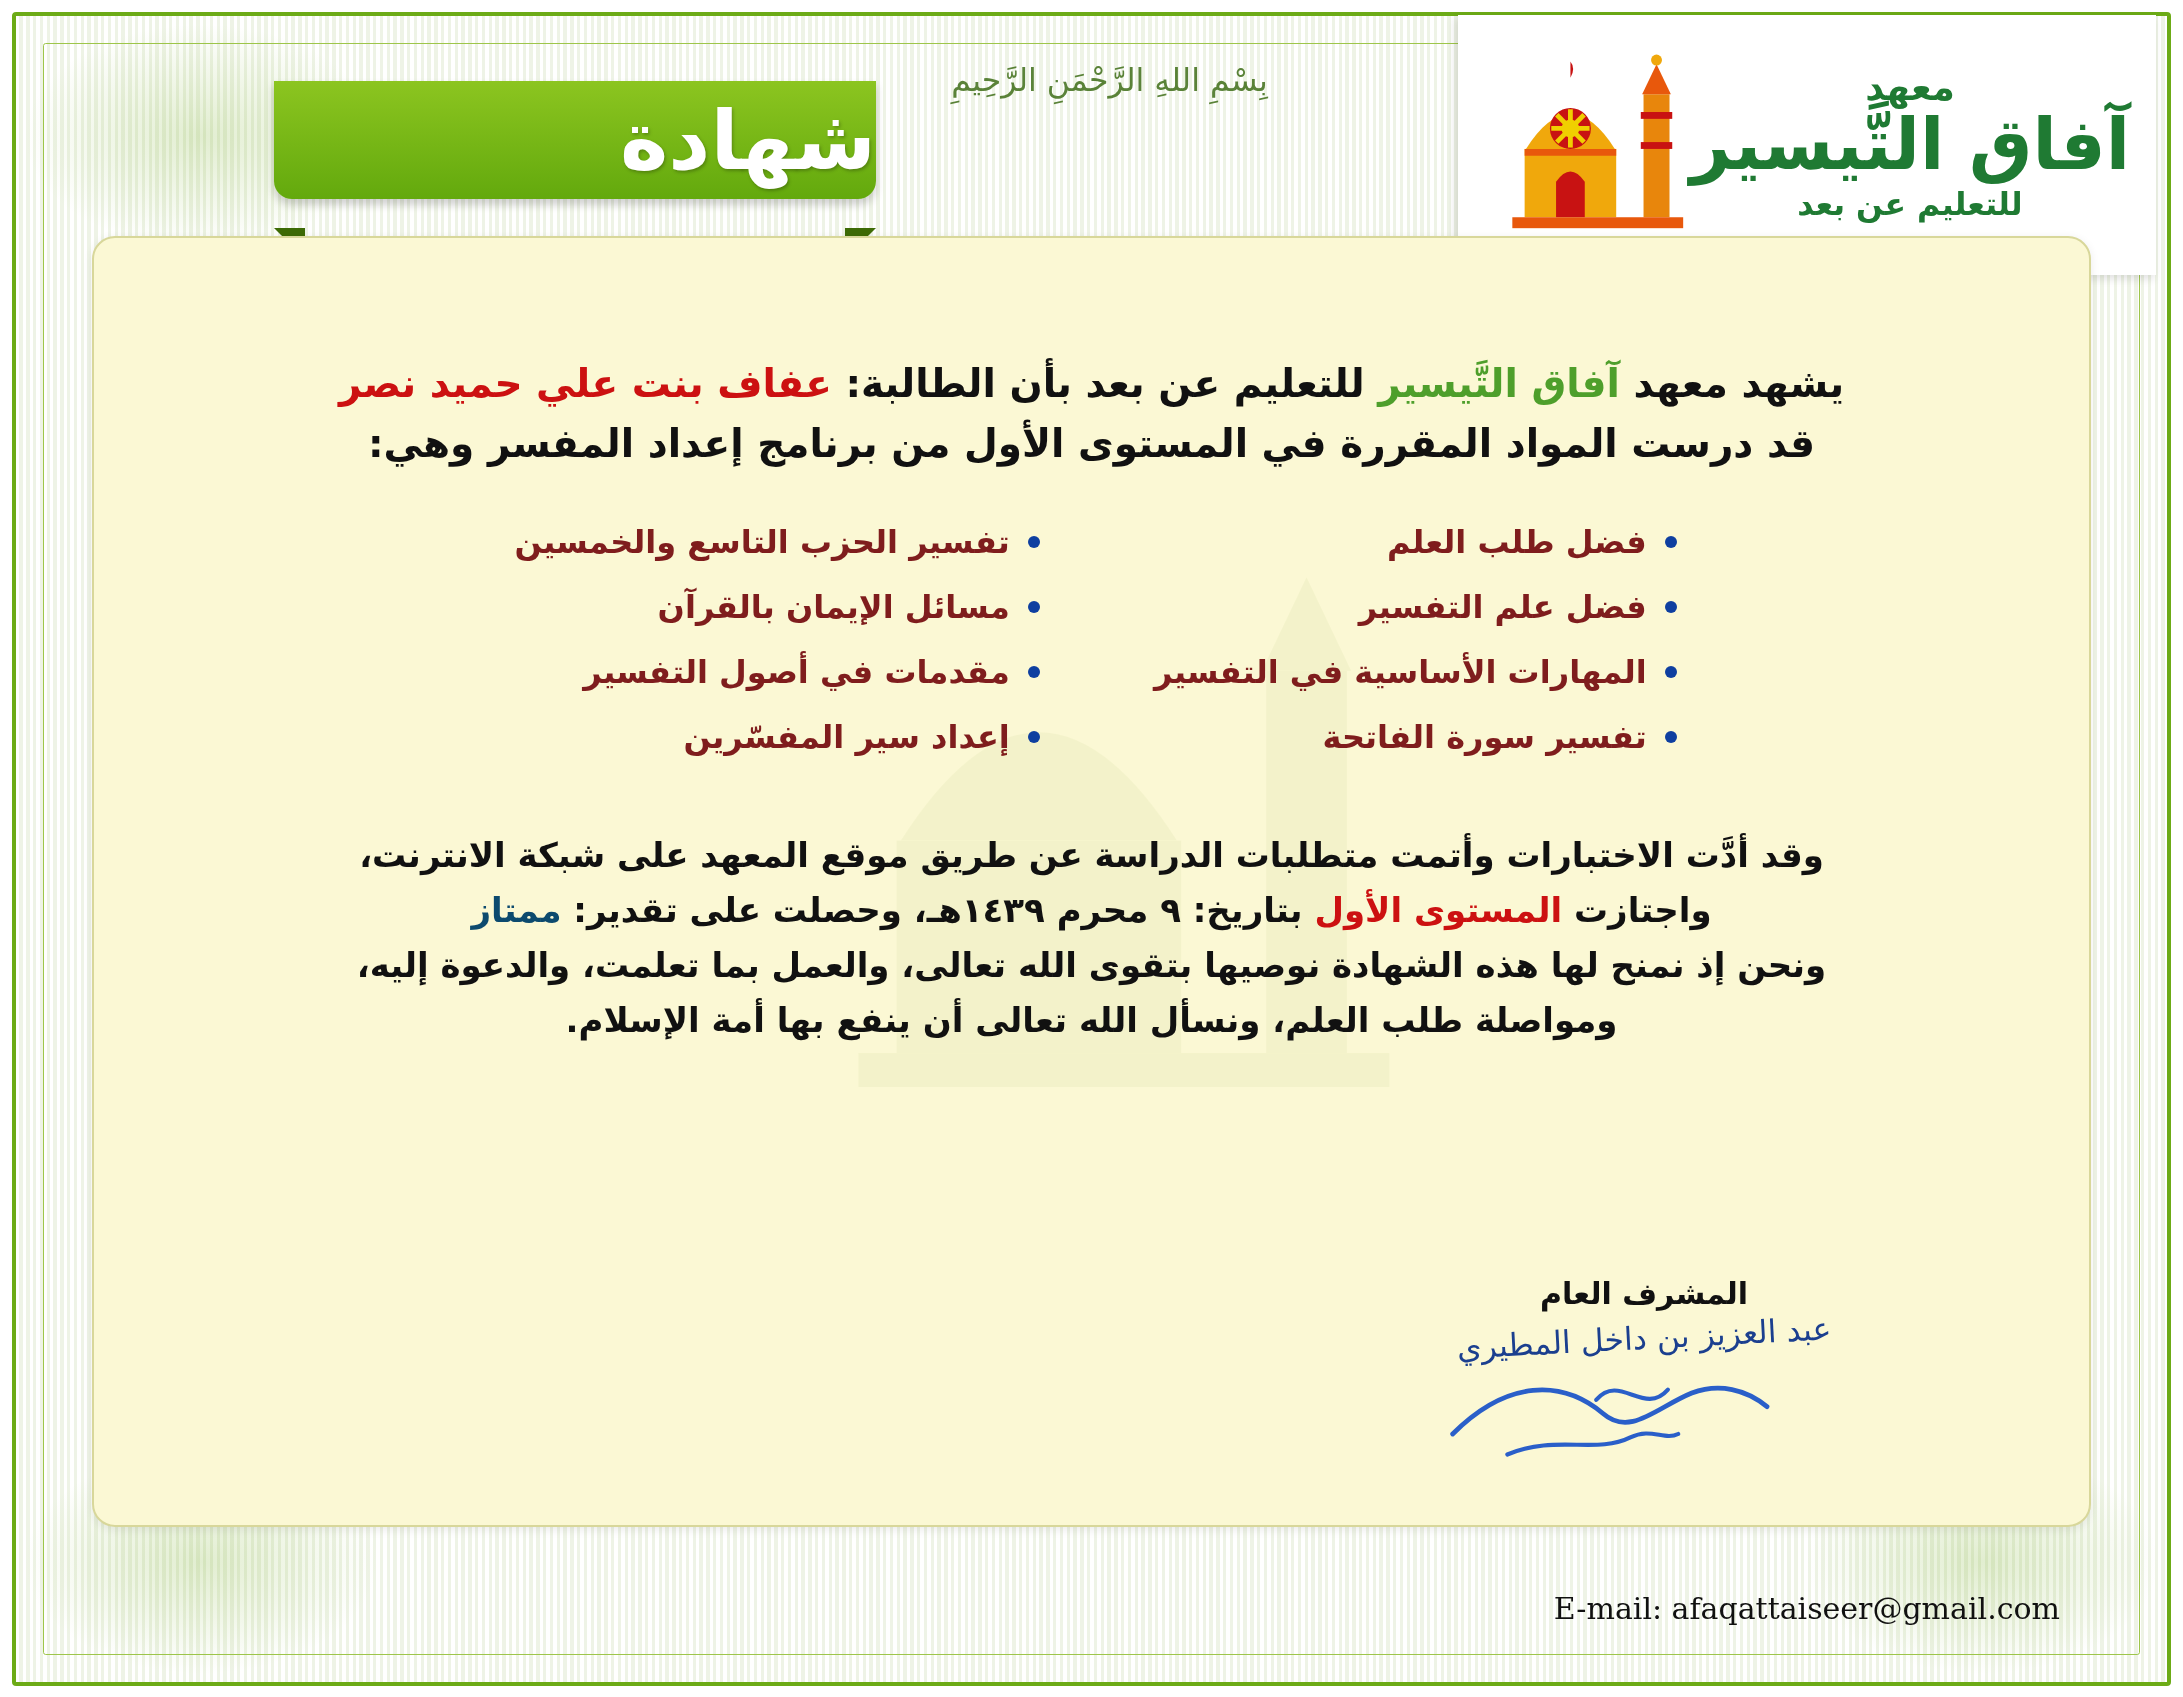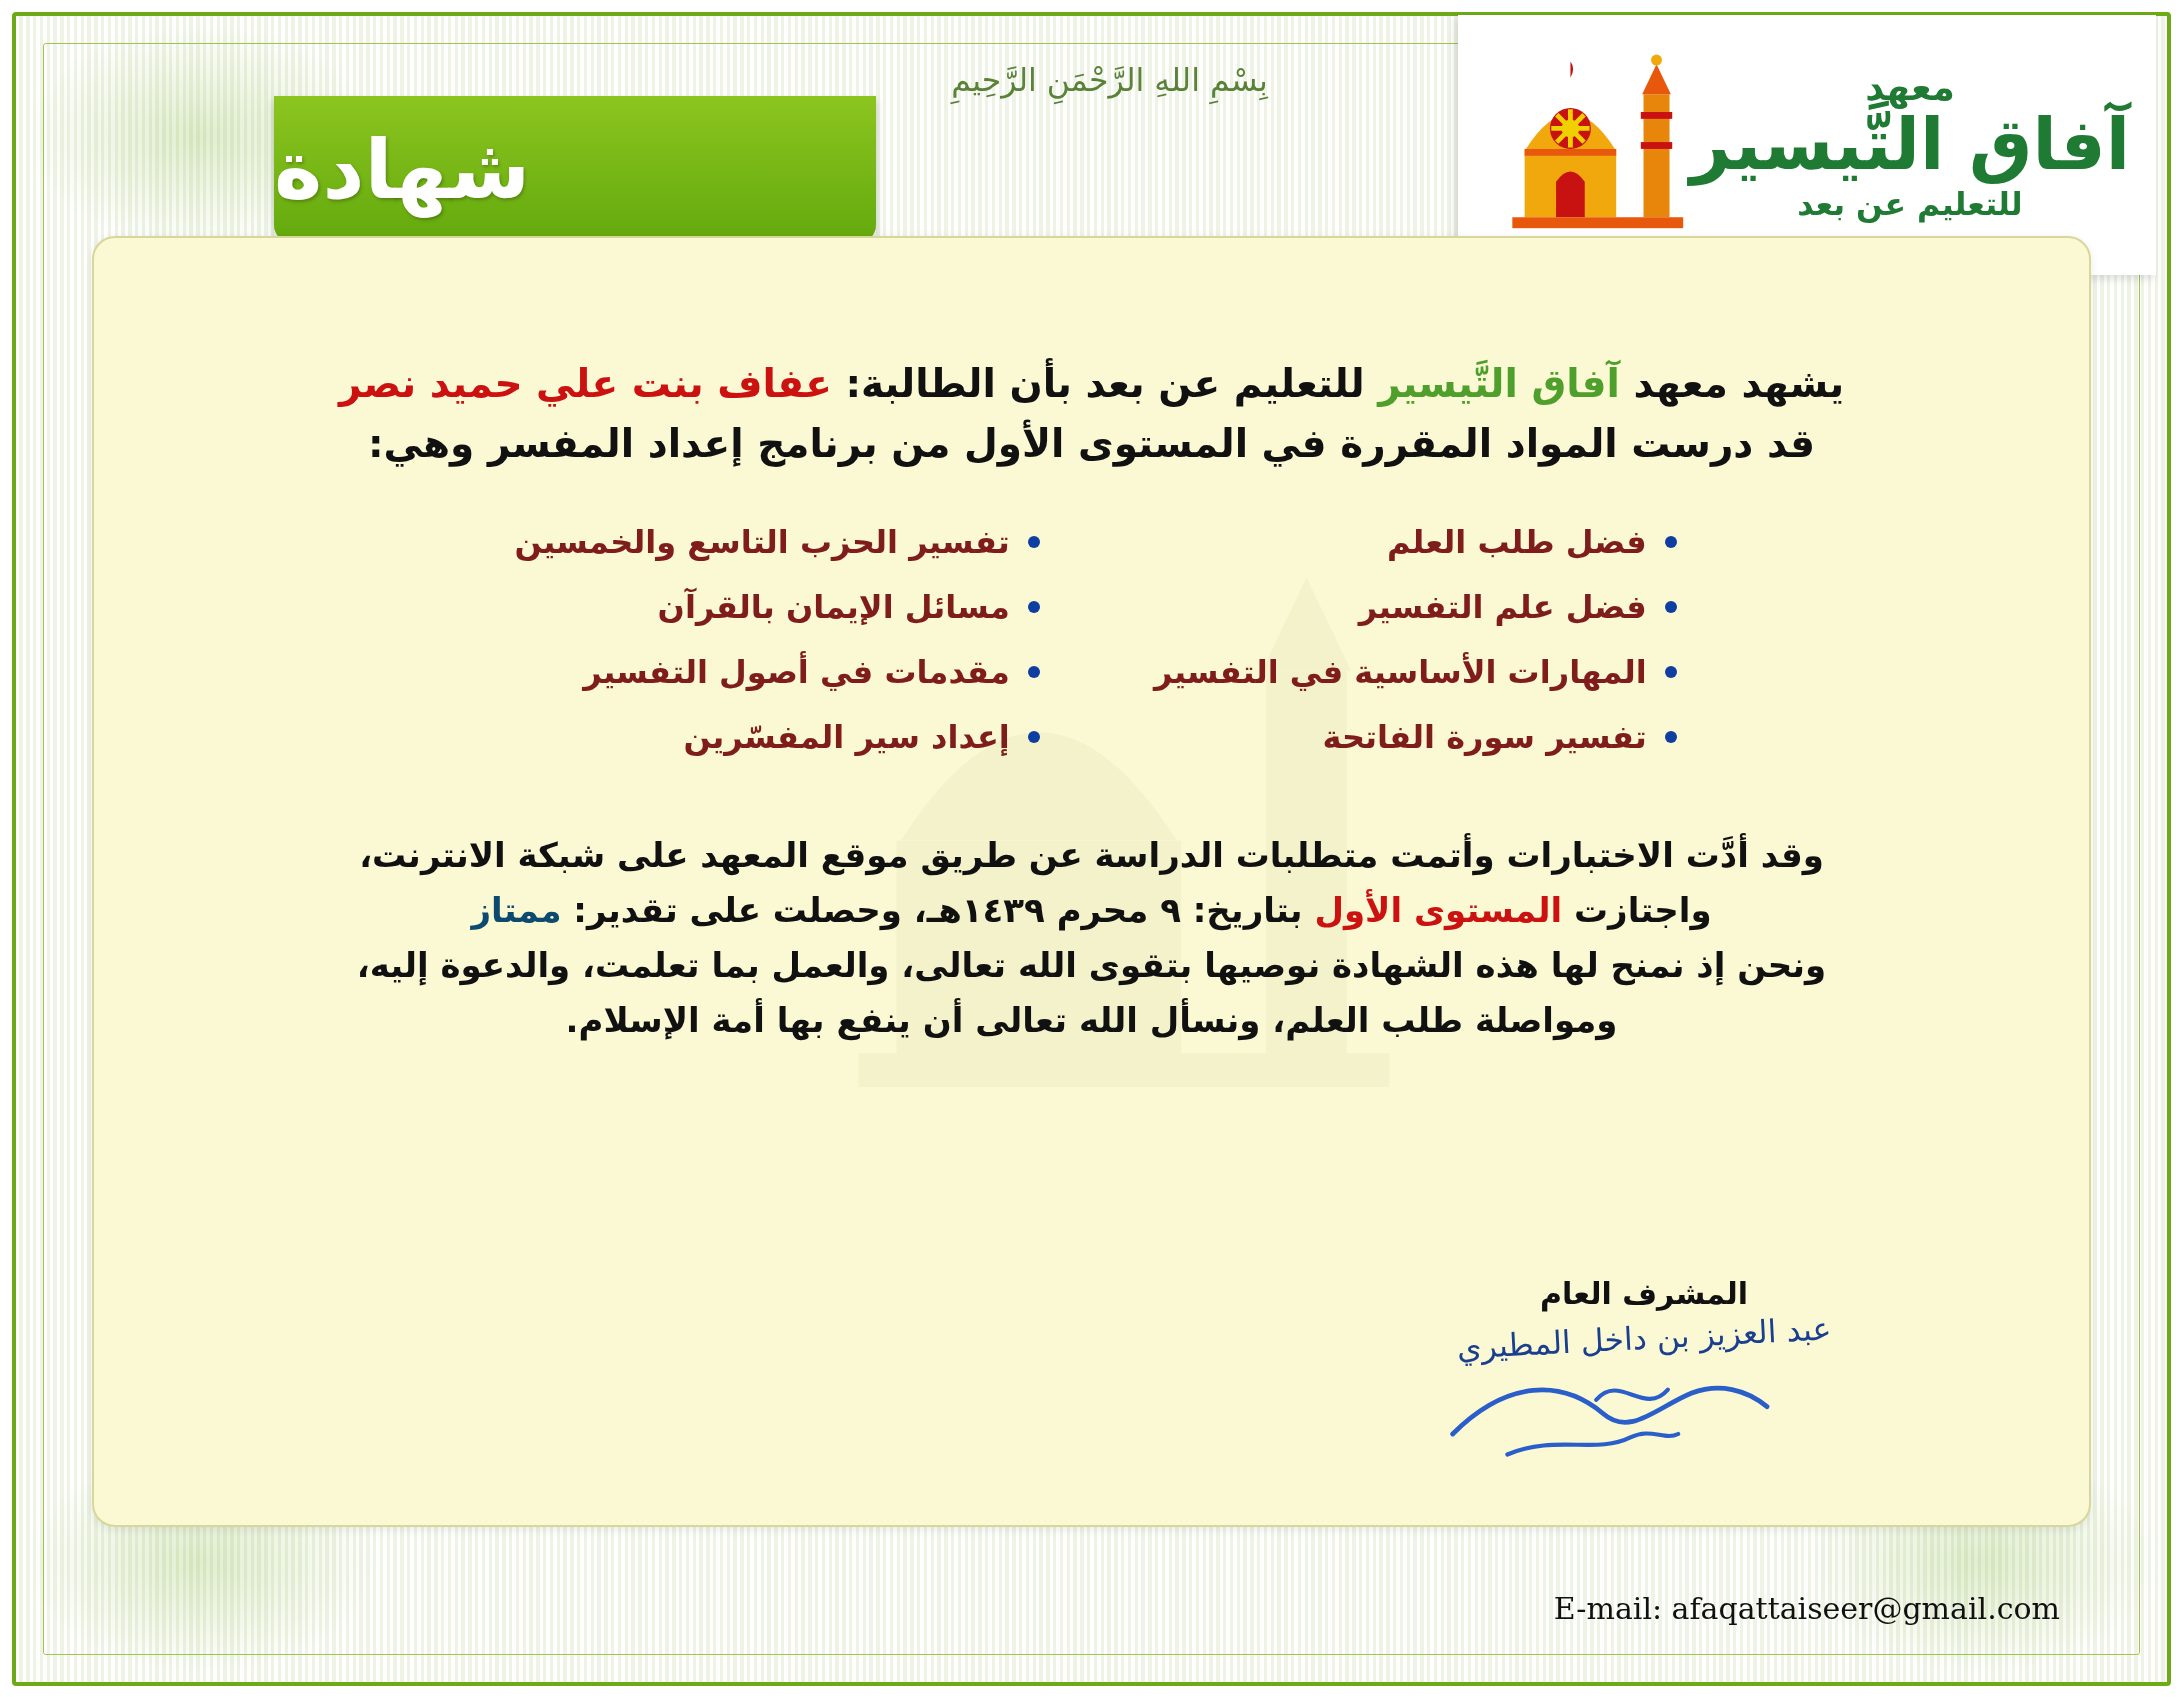--- a/index.html
+++ b/index.html
@@ -80,29 +80,29 @@
     width: 753px;
     height: 616px;
     opacity: 0.10;
     pointer-events: none;
   }
 
   
   .ribbon {
     position: absolute;
     left: 274px;
-    top: 96px;
+    top: 81px;
     width: 602px;
-    height: 147px;
+    height: 118px;
     background: linear-gradient(180deg, #8cc520 0%, #63a90d 100%);
     border-radius: 0 0 18px 18px;
     box-shadow: 0 5.5px 8.2px rgba(0,0,0,0.18);
     display: flex;
     align-items: center;
-    justify-content: flex-end;
+    justify-content: flex-start;
   }
   .ribbon-text {
     color: #ffffff;
     font-size: 82px;
     font-weight: bold;
     letter-spacing: 4.1px;
     text-shadow: 1.4px 2.1px 3.4px rgba(0,0,0,0.25);
     font-family: "DejaVu Sans", sans-serif;
   }
   .ribbon-tail {

